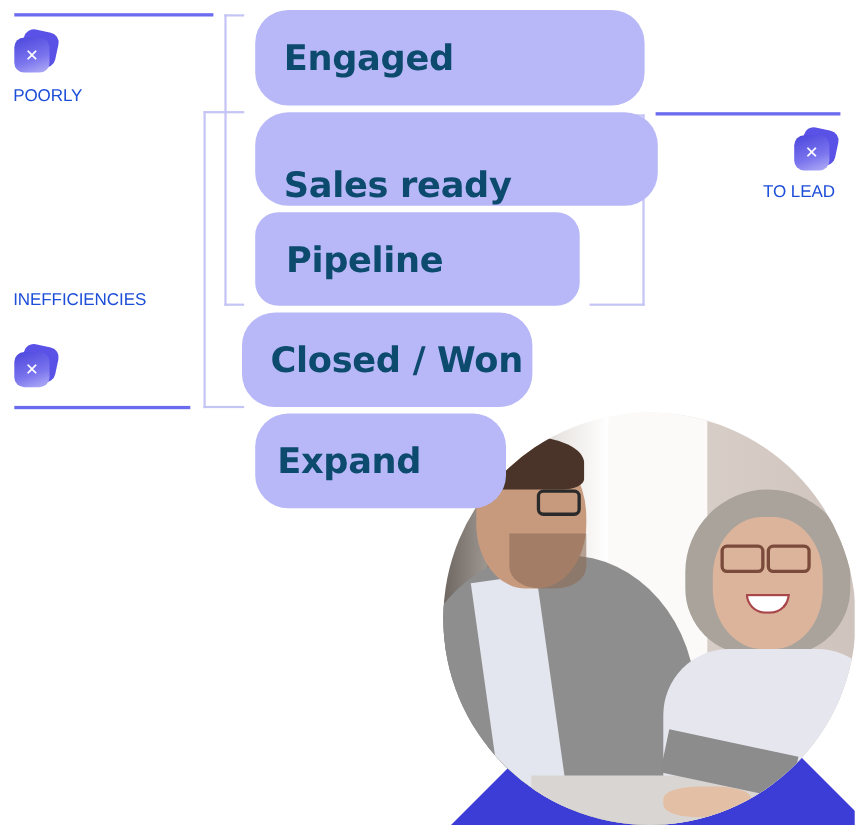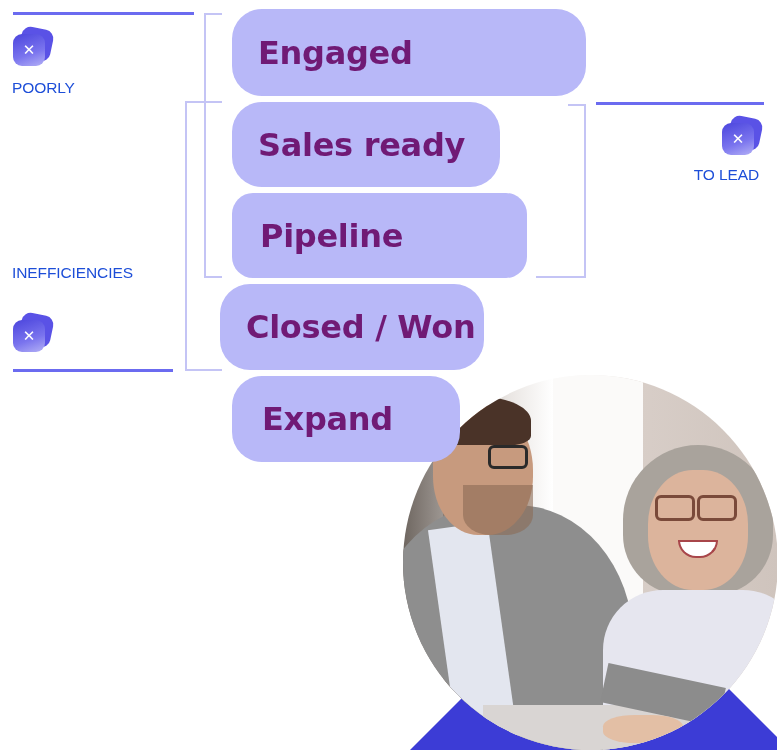--- a/index.html
+++ b/index.html
@@ -9,21 +9,21 @@
   
   .accent { position: absolute; height: 3px; background: #6b6bf0; }
 
   
   .bline { position: absolute; background: #c4c4f5; }
 
   
   .pill { position: absolute; background: #b8b8f8; border-radius: 30px;
           display: flex; align-items: center; box-sizing: border-box;
           padding-left: 26px; z-index: 3; }
-  .pill span { color: #701a75; font-weight: bold; font-size: 32px; letter-spacing: -0.3px;
+  .pill span { color: #0c4a6e; font-weight: bold; font-size: 32px; letter-spacing: -0.3px;
                font-family: "DejaVu Sans", sans-serif; }
 
   
   .label { position: absolute; color: #1d4ed8; font-size: 15.5px; line-height: 22.5px;
            text-transform: uppercase; letter-spacing: -0.1px; }
   .label.right { text-align: right; }
 
   
   .xicon { position: absolute; width: 40px; height: 40px; }
   .xicon .back { position: absolute; left: 8px; top: 1px; width: 32px; height: 32px;
@@ -63,30 +63,30 @@
 
 <div>
   <div class="bline" style="left:584px; top:104px; width:2px; height:174px;"></div>
   <div class="bline" style="left:568px; top:104px; width:18px; height:2px;"></div>
   <div class="bline" style="left:536px; top:276px; width:50px; height:2px;"></div>
 </div>
 
 <div class="pill" style="left:232px; top:9px; width:354px; height:87px;">
   <span>Engaged</span>
 </div>
-<div class="pill" style="left:232px; top:102px; width:268px; height:85px;">
+<div class="pill" style="left:232px; top:102px; width:366px; height:85px;align-items:flex-end;">
   <span>Sales ready</span>
 </div>
 <div class="pill" style="left:232px; top:193px; width:295px; height:85px; padding-left:28px;border-radius:21px;">
   <span>Pipeline</span>
 </div>
 <div class="pill" style="left:220px; top:284px; width:264px; height:86px;">
   <span>Closed / Won</span>
 </div>
-<div class="pill" style="left:232px; top:376px; width:228px; height:86px; padding-left:30px;">
+<div class="pill" style="left:232px; top:376px; width:228px; height:86px; padding-left:20px;">
   <span>Expand</span>
 </div>
 
 <div class="xicon" style="left:12px; top:27px;">
   <div class="back"></div>
   <div class="front">✕</div>
 </div>
 <div class="label" style="left:12px; top:77px;">
   <div>POORLY</div>
 </div>

